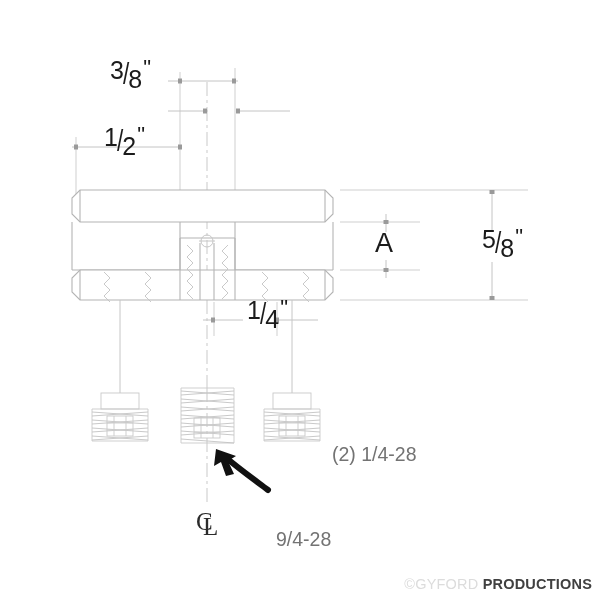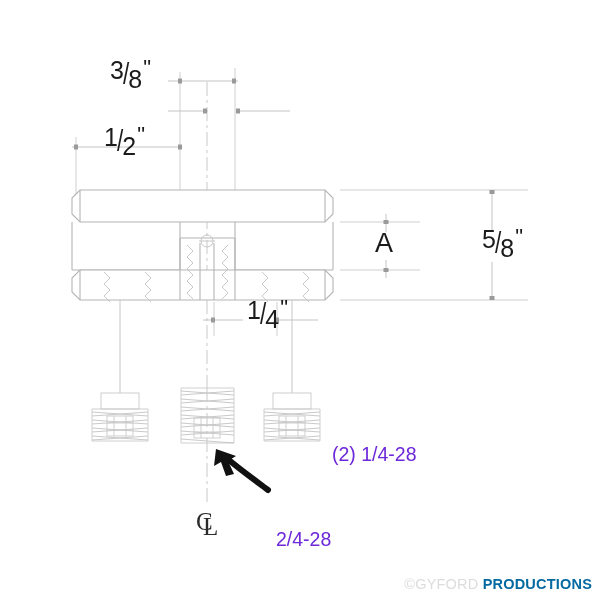--- a/index.html
+++ b/index.html
@@ -62,21 +62,21 @@
   }
   .plain-dim {
     font-size: 27px;
     color: #1b1b1b;
   }
   .note {
     position: absolute;
     font-family: "Liberation Sans", sans-serif;
     font-size: 19.5px;
     line-height: 25px;
-    color: #6d28d9;
+    color: #737373;
     white-space: pre;
   }
   .cl-sym {
     position: absolute;
     font-family: "Liberation Serif", serif;
     color: #2b2b2b;
   }
   .cl-sym .c {
     position: absolute;
     font-size: 25px;
@@ -94,21 +94,21 @@
     right: 8px;
     bottom: 8px;
     font-family: "Liberation Sans", sans-serif;
     font-size: 14.5px;
     letter-spacing: 0.2px;
     color: #dcdcdc;
     white-space: nowrap;
   }
   #watermark .bold {
     font-weight: bold;
-    color: #0369a1;
+    color: #404040;
   }
 </style>
 </head>
 <body>
 
 <div id="stage">
 
   <svg id="drawing" viewBox="0 0 600 600">
     <defs>
       <style>
@@ -296,21 +296,21 @@
     </span>
   </div>
 
   <div class="dim-text plain-dim" style="left:375px; top:228px;">A</div>
 
   <div class="note" style="left:332px; top:392px;">
     <div>(2) 1/4-28</div>
   </div>
 
   <div class="note" style="left:276px; top:477px;">
-    <div>2/4-28</div>
+    <div>9/4-28</div>
     
   </div>
 
   <div class="cl-sym" style="left:196px; top:508px; width:30px; height:30px;">
     <span class="c">C</span>
     <span class="l">L</span>
   </div>
 
   <div id="watermark">
     <span>©</span><span>GYFORD </span><span class="bold">PRODUCTIONS</span>

